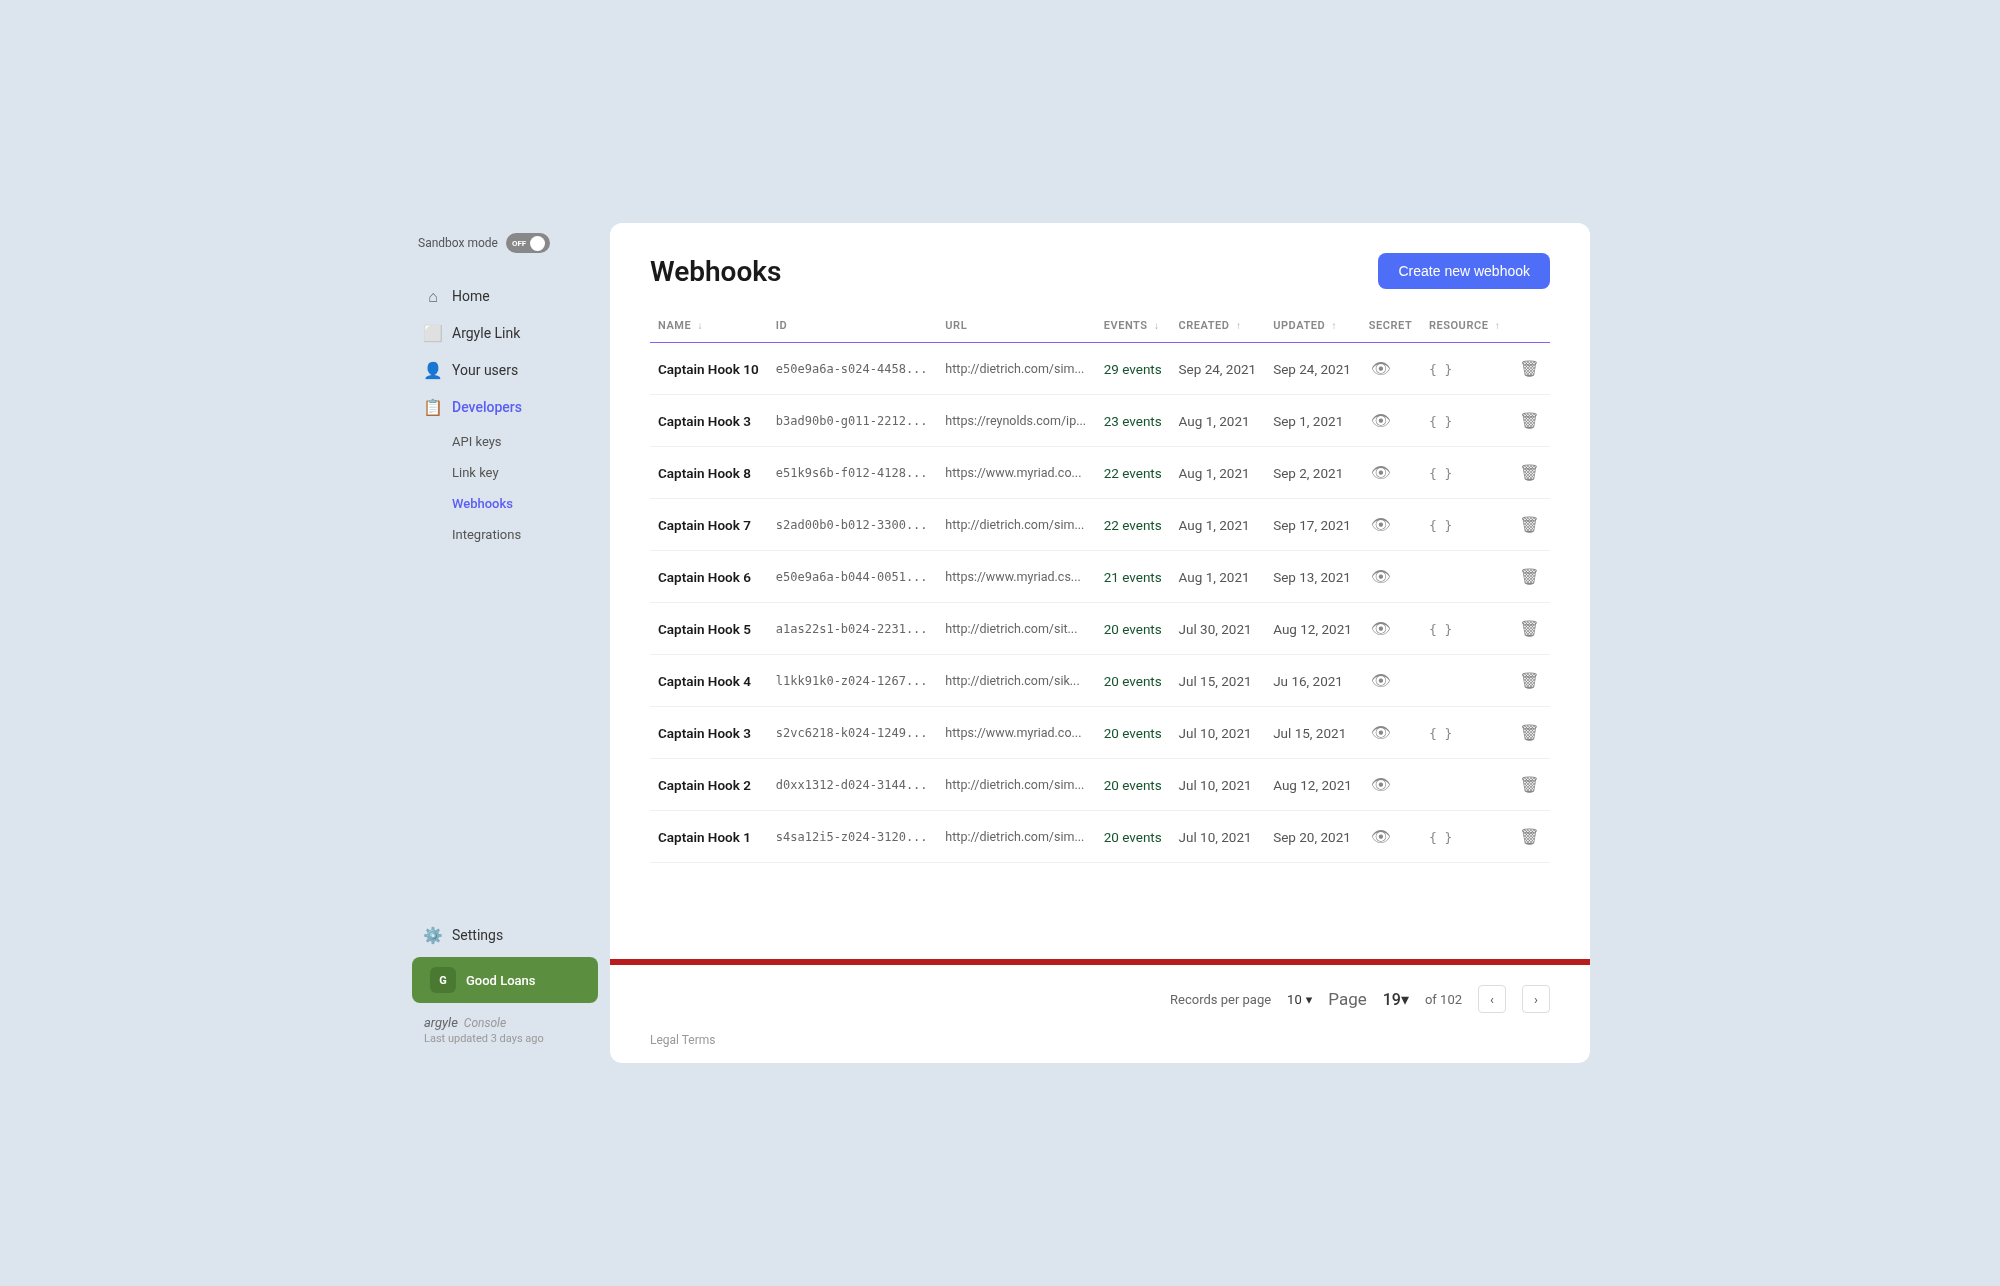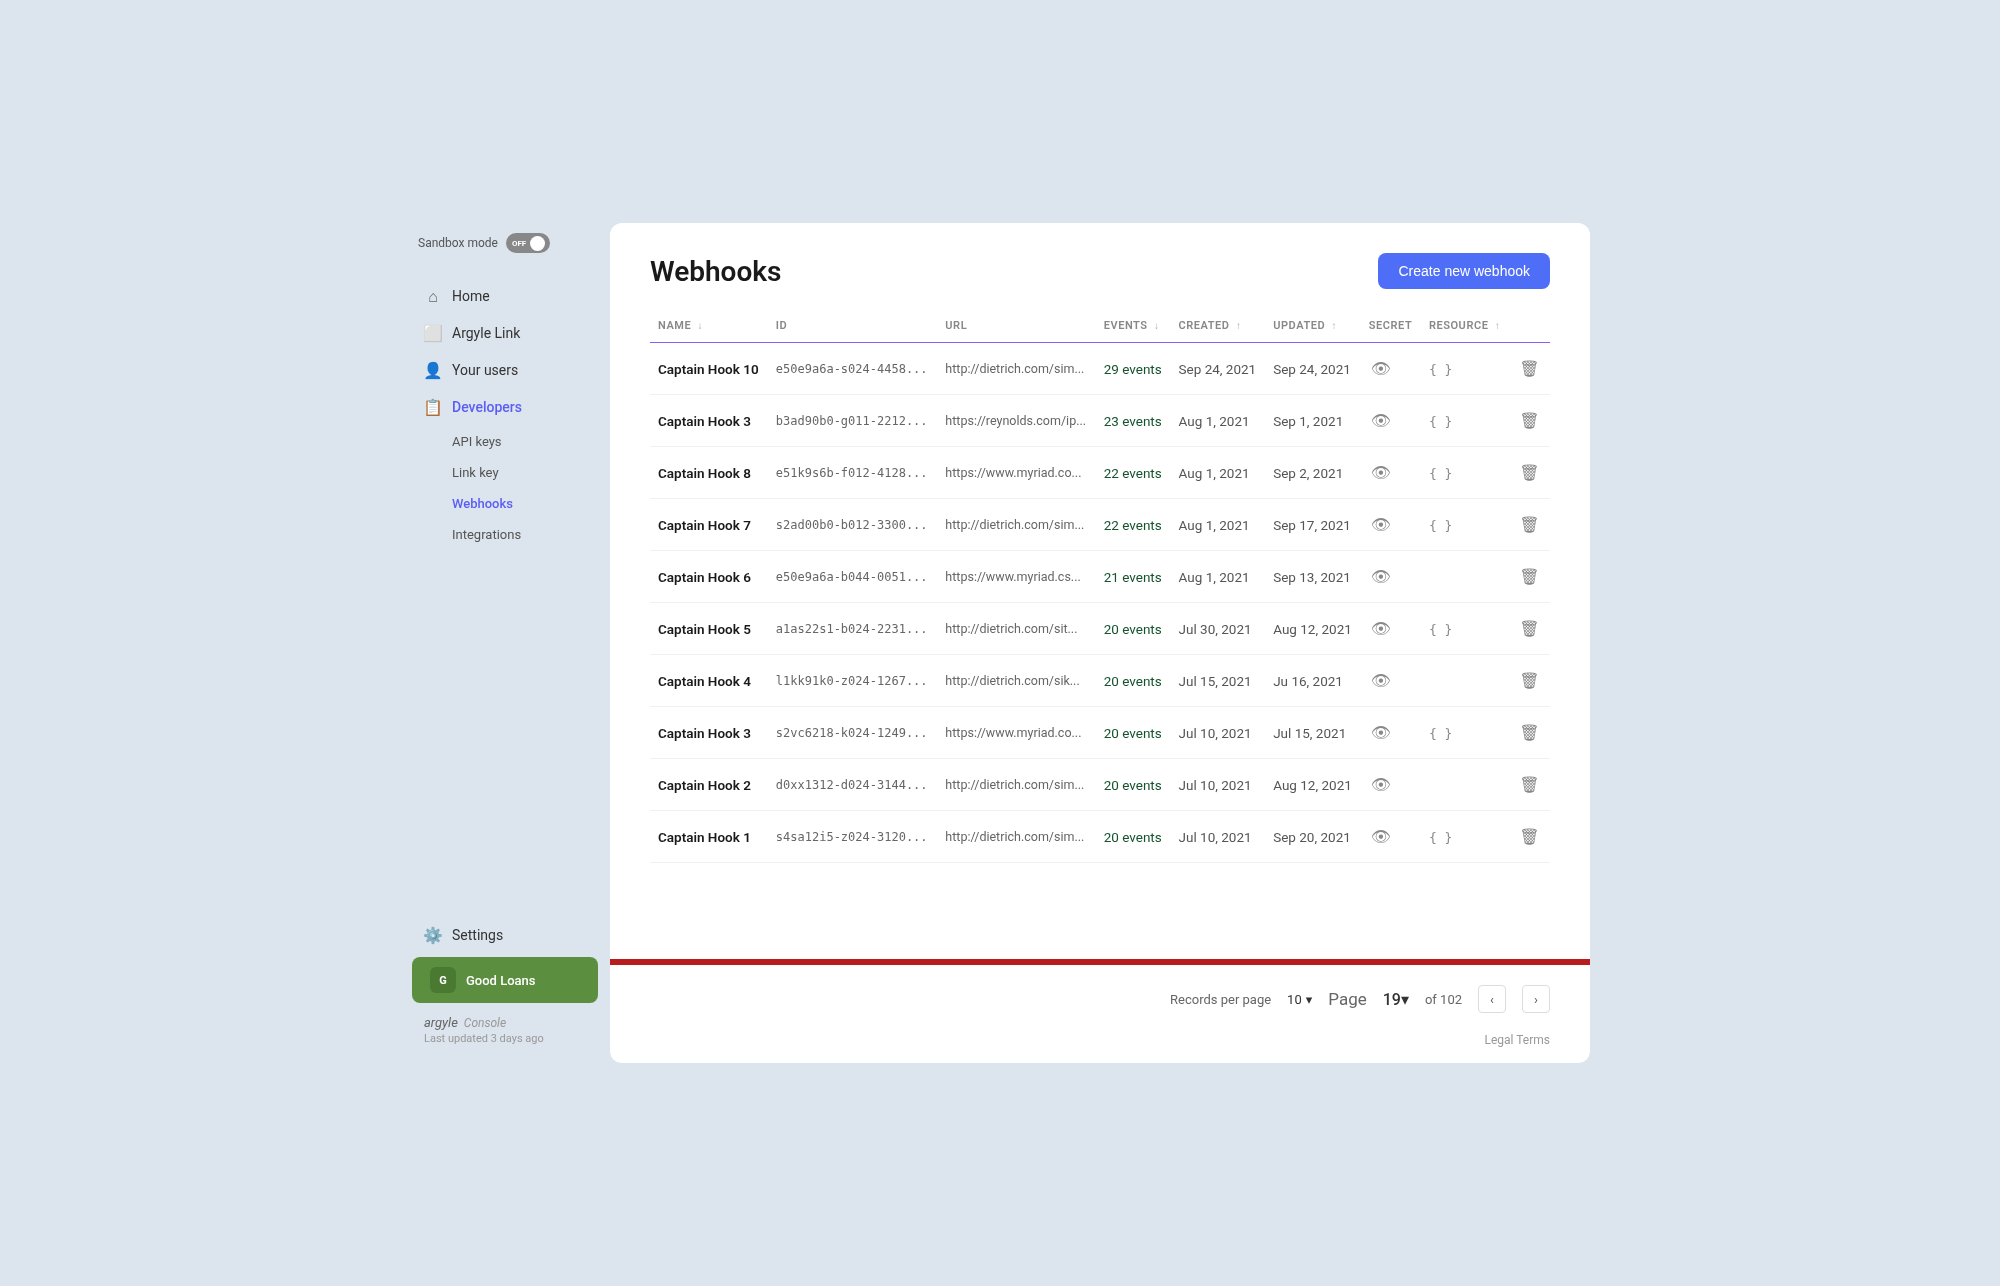--- a/index.html
+++ b/index.html
@@ -260,21 +260,20 @@
       justify-content: center;
       border: 1px solid #ddd;
       border-radius: 4px;
       cursor: pointer;
       color: #555;
       font-size: 13px;
       background: white;
     }
     .legal-terms {
       padding: 0 40px 16px 40px;
-      text-align: right;
       font-size: 12px;
       color: #999;
     }
     
     .toggle-container {
       display: flex;
       align-items: center;
       background: #888;
       border-radius: 10px;
       padding: 2px 5px 2px 6px;

